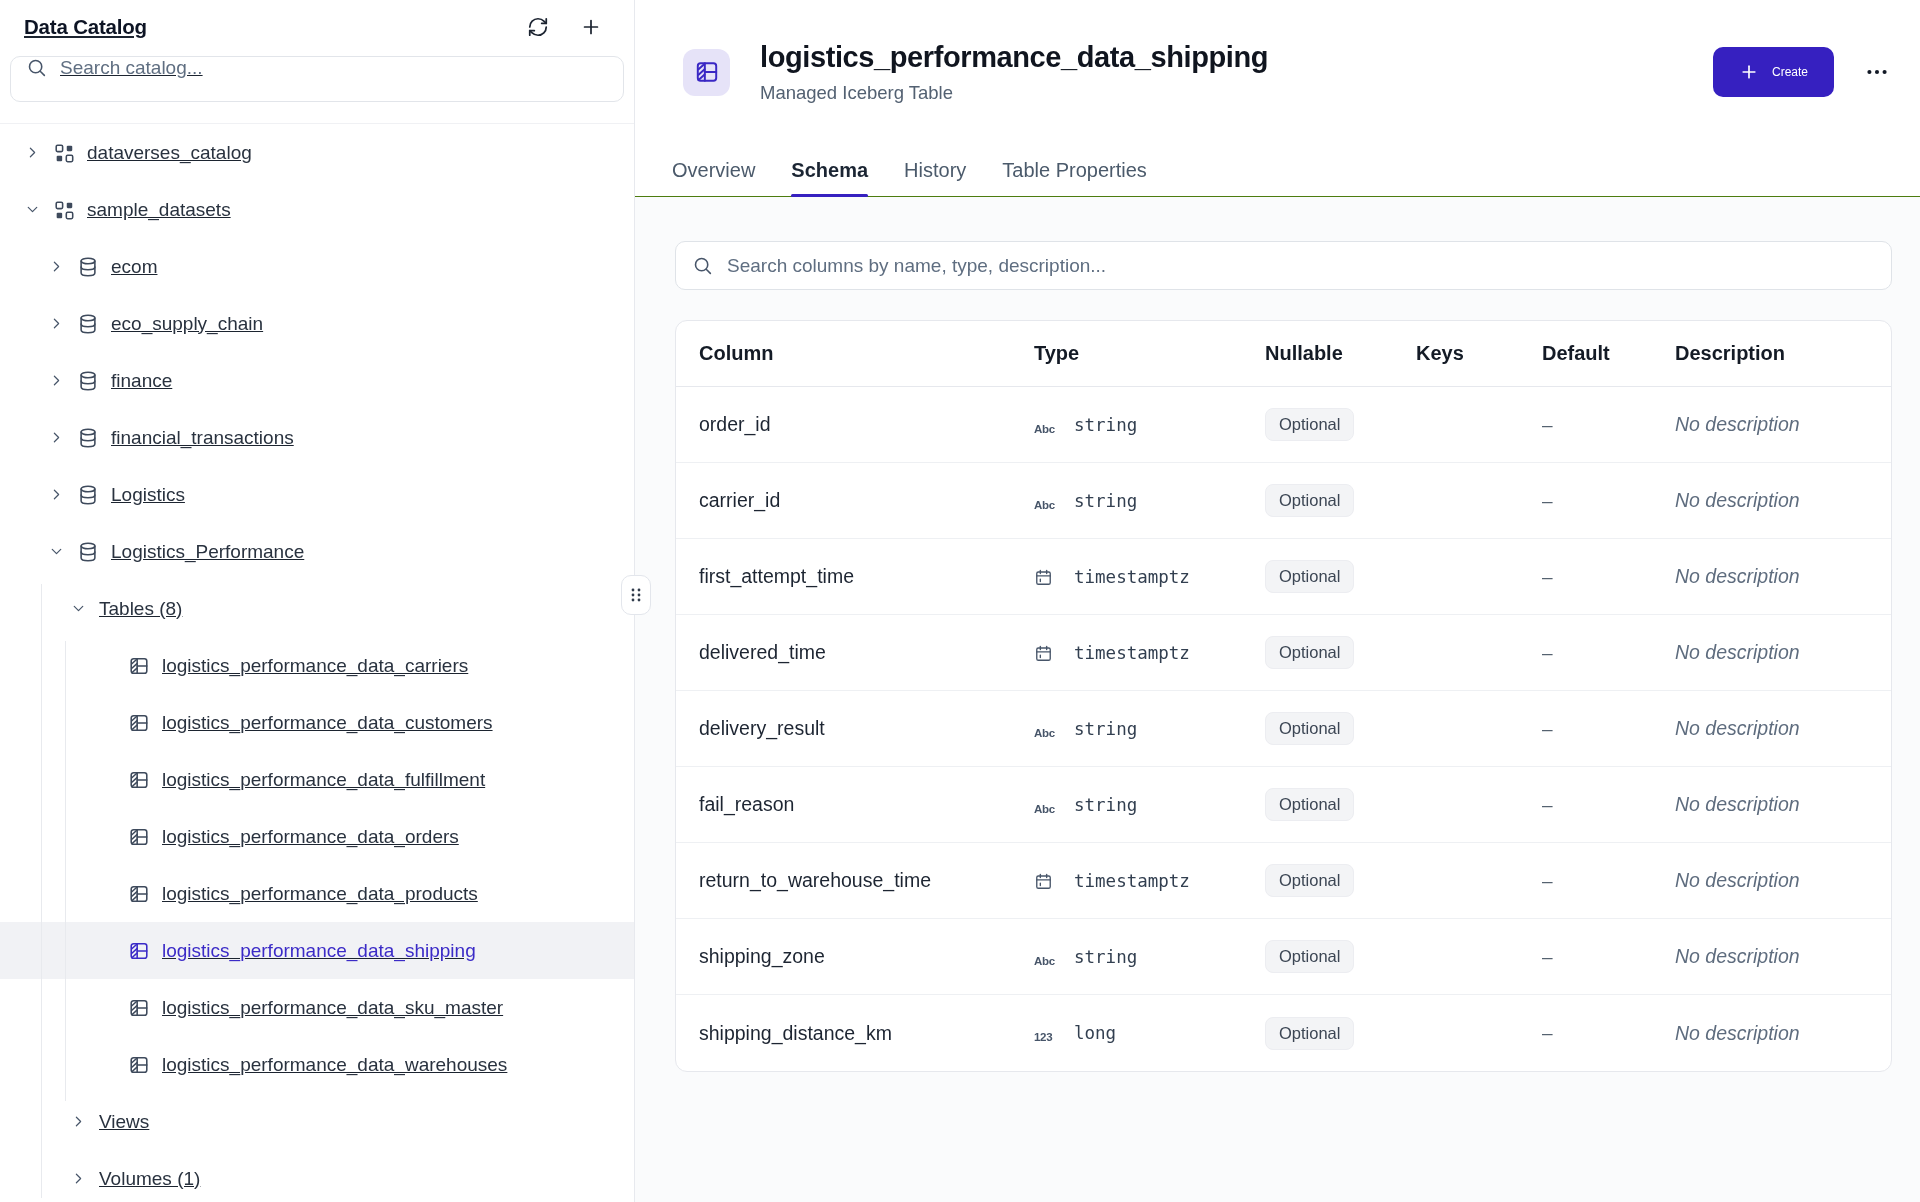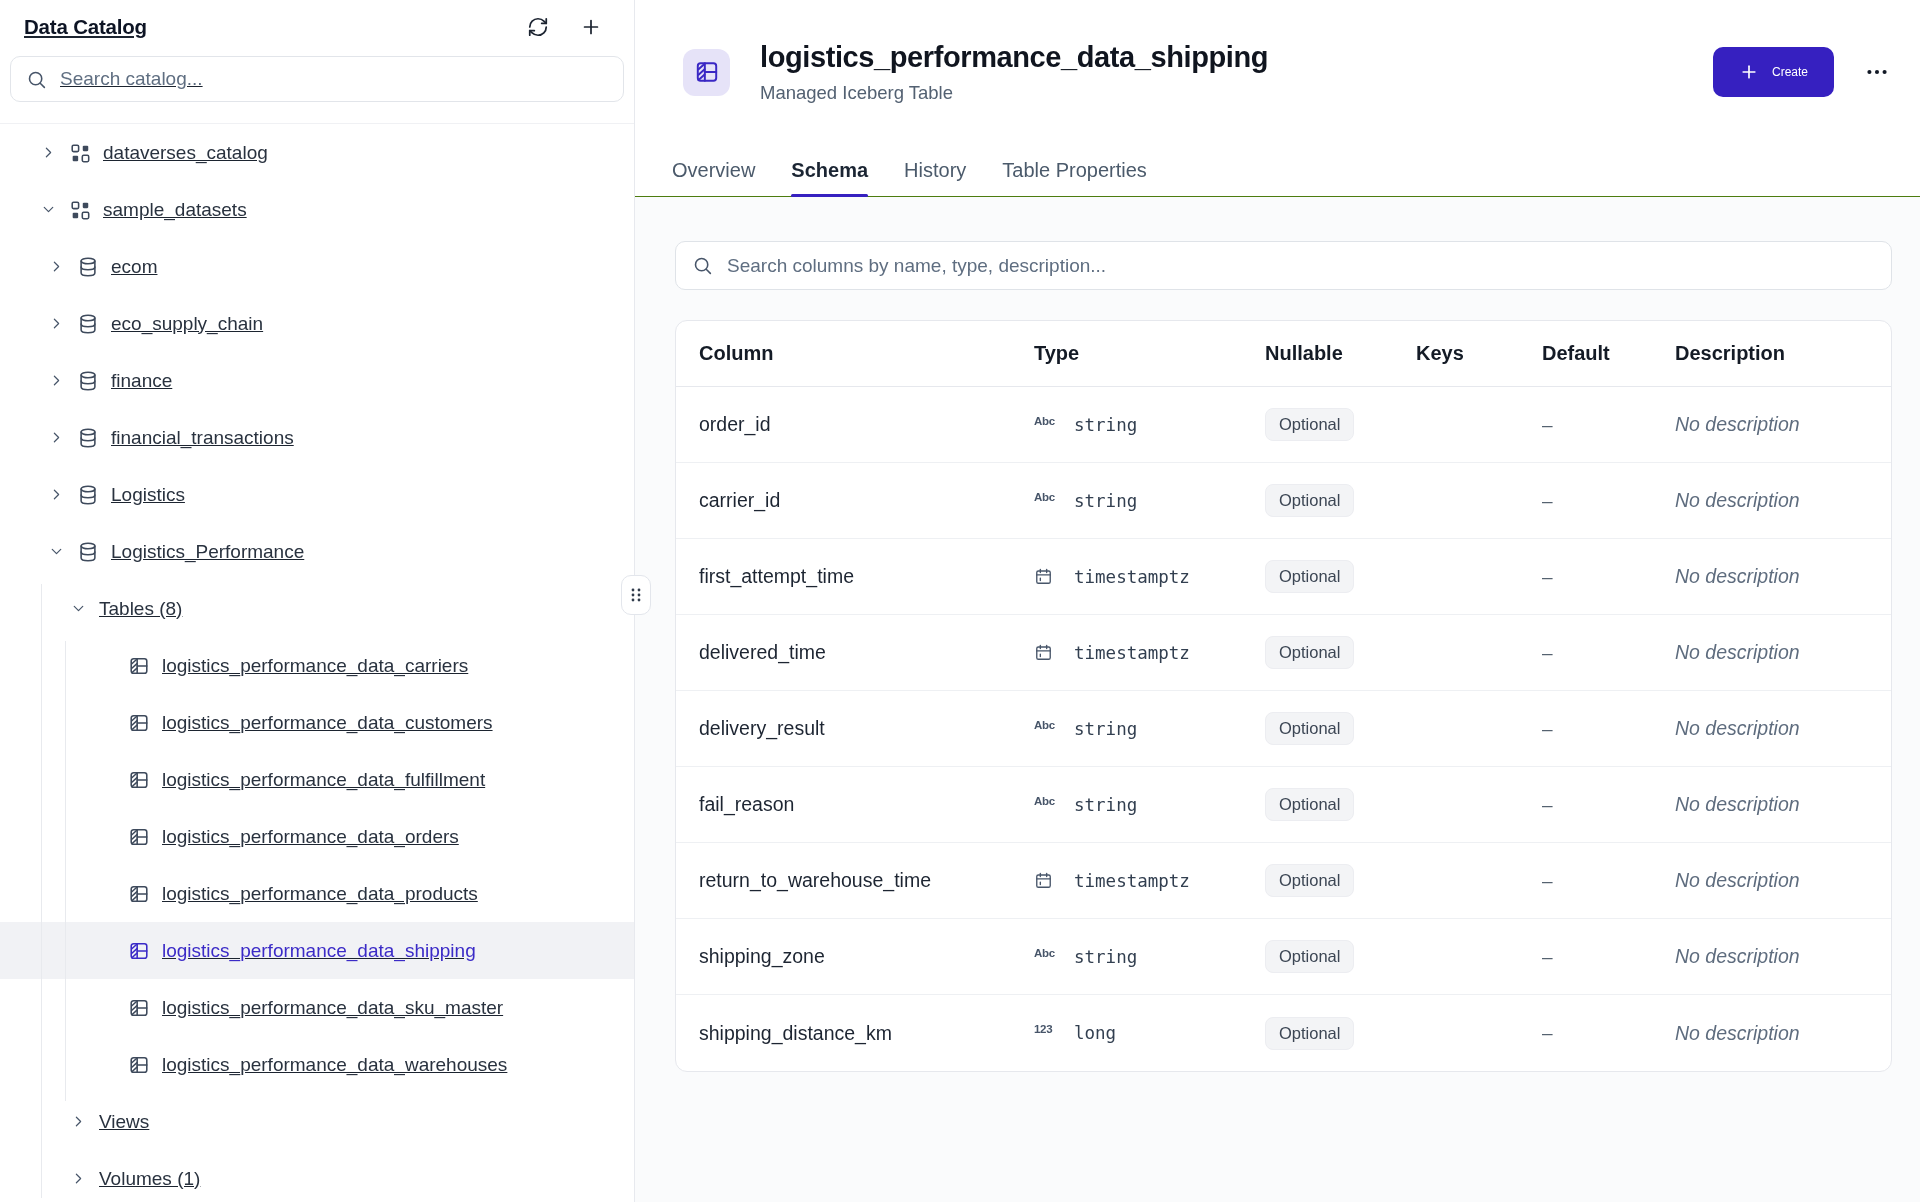--- a/index.html
+++ b/index.html
@@ -9,30 +9,30 @@
 
   
   .sidebar { width:635px; flex-shrink:0; background:#fff; border-right:1px solid #e7e9ee;
     display:flex; flex-direction:column; position:relative;text-decoration:underline; }
   .sb-header { display:flex; align-items:center; padding:14px 30px 0 24px; }
   .sb-title { font-size:20.5px; font-weight:700; color:#0d1424; letter-spacing:-0.2px; }
   .sb-actions { margin-left:auto; display:flex; align-items:center; gap:27px; }
   .icon-btn { background:none; border:none; cursor:pointer; color:#1c2431; display:flex; padding:2px; }
   .icon-btn svg { width:22px; height:22px; }
   .sb-search { margin:16px 10px 0 10px; height:46px; border:1px solid #e2e5ea; border-radius:10px;
-    display:flex; align-items:center; gap:13px; padding:0 15px; background:#fff; }
+    display:flex; align-items:flex-start; gap:13px; padding:0 15px; background:#fff; }
   .sb-search svg, .content-search svg { width:21px; height:21px; color:#45516077; color:#475569; flex-shrink:0; }
   .search-input { border:none; outline:none; flex:1; font:inherit; font-size:19px; color:#1f2937; background:transparent; }
   .search-input::placeholder { color:#5f6e81; opacity:1; }
 
   .tree { flex:1; margin-top:21px; border-top:1px solid #f0f1f4; position:relative; overflow:hidden; }
   .guide { position:absolute; width:1px; background:#e8eaee; }
   .tree-item { height:57px; display:flex; align-items:center; gap:12px; font-size:19px;
     color:#29323f; cursor:pointer; }
-  .tree-item.lvl1 { padding-left:40px; }
+  .tree-item.lvl1 { padding-left:24px; }
   .tree-item.lvl2 { padding-left:48px; }
   .tree-item.lvl3 { padding-left:70px; }
   .tree-item.lvl4 { padding-left:128px; }
   .tree-item.selected { background:#f1f2f5; color:#3b2bc7; font-weight:500; }
   .tree-item.selected .icn { color:#3b2bc7; }
   .icn { display:inline-flex; flex-shrink:0; }
   .icn svg { display:block; }
   .icn.chev { color:#475569; }
   .icn.chev svg { width:17px; height:17px; }
   .icn.tico { color:#3e4a5c; }
@@ -72,21 +72,21 @@
   .content-search { height:49px; border:1px solid #dfe3e8; border-radius:10px; background:#fff;
     display:flex; align-items:center; gap:14px; padding:0 16px; }
 
   .card { margin-top:30px; background:#fff; border:1px solid #e6e8ed; border-radius:12px; overflow:hidden; }
   .thead, .trow { display:grid; grid-template-columns:335px 231px 151px 126px 133px 1fr;
     align-items:center; padding:0 20px 0 23px; }
   .thead { height:66px; border-bottom:1px solid #e6e8ed; font-size:20px; font-weight:700; color:#141b26; }
   .trow { height:76px; border-bottom:1px solid #eef0f3; }
   .trow:last-child { border-bottom:none; }
   .c-col { font-size:19.5px; color:#1d2532; }
-  .c-type { display:flex; align-items:flex-start; gap:13px; }
+  .c-type { display:flex; align-items:flex-end; gap:13px; }
   .ticn-slot { width:27px; display:flex; align-items:center; color:#475569; }
   .tglyph { font-size:11.5px; font-weight:700; color:#475569; letter-spacing:-0.3px; }
   .ticn-slot svg { width:19px; height:19px; }
   .tname { font-family:"DejaVu Sans Mono", monospace; font-size:17.5px; color:#323f50; }
   .badge { display:inline-block; background:#f3f4f6; border:1px solid #ecedf1; border-radius:8px;
     padding:6px 13px; font-size:16.5px; color:#3c4654; }
   .c-keys { font-size:19px; color:#556270; }
   .c-default { font-size:19px; color:#556270; }
   .c-desc { font-style:italic; font-size:19.5px; color:#5e6c7e; }
 </style>

